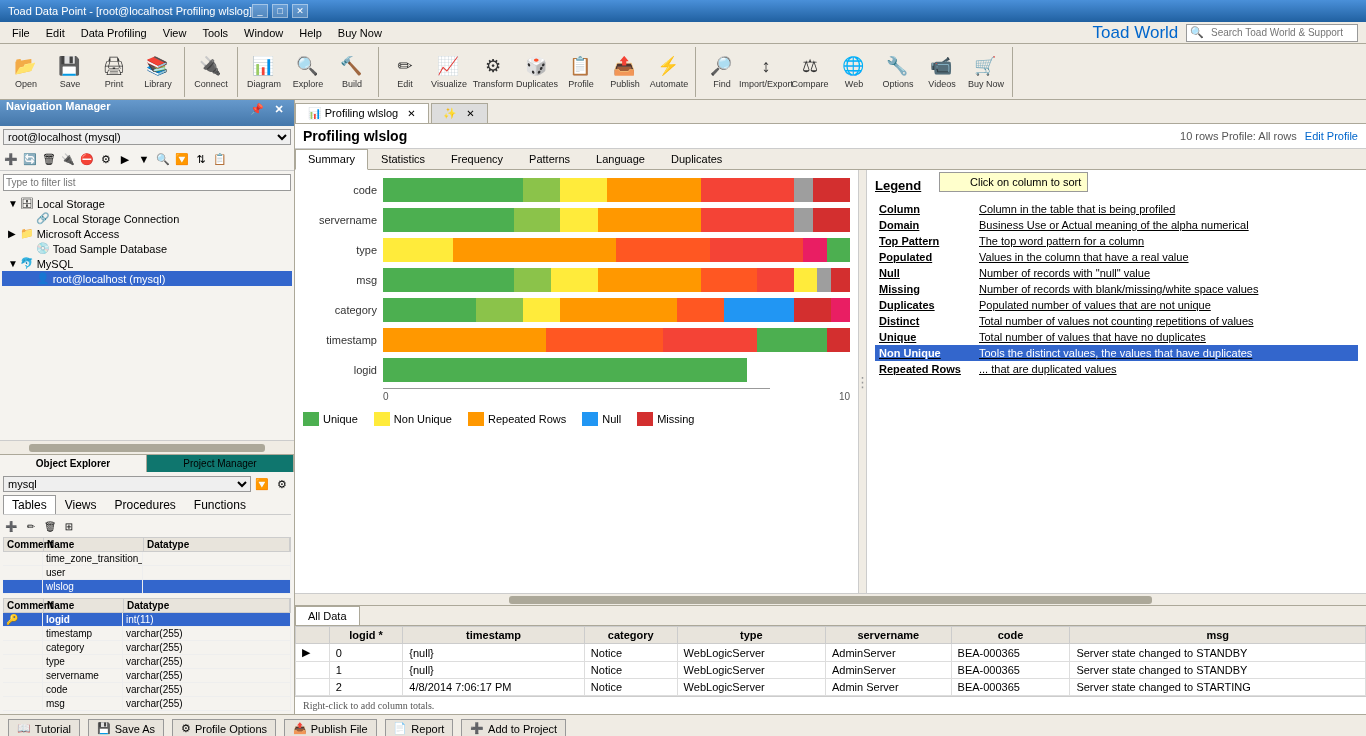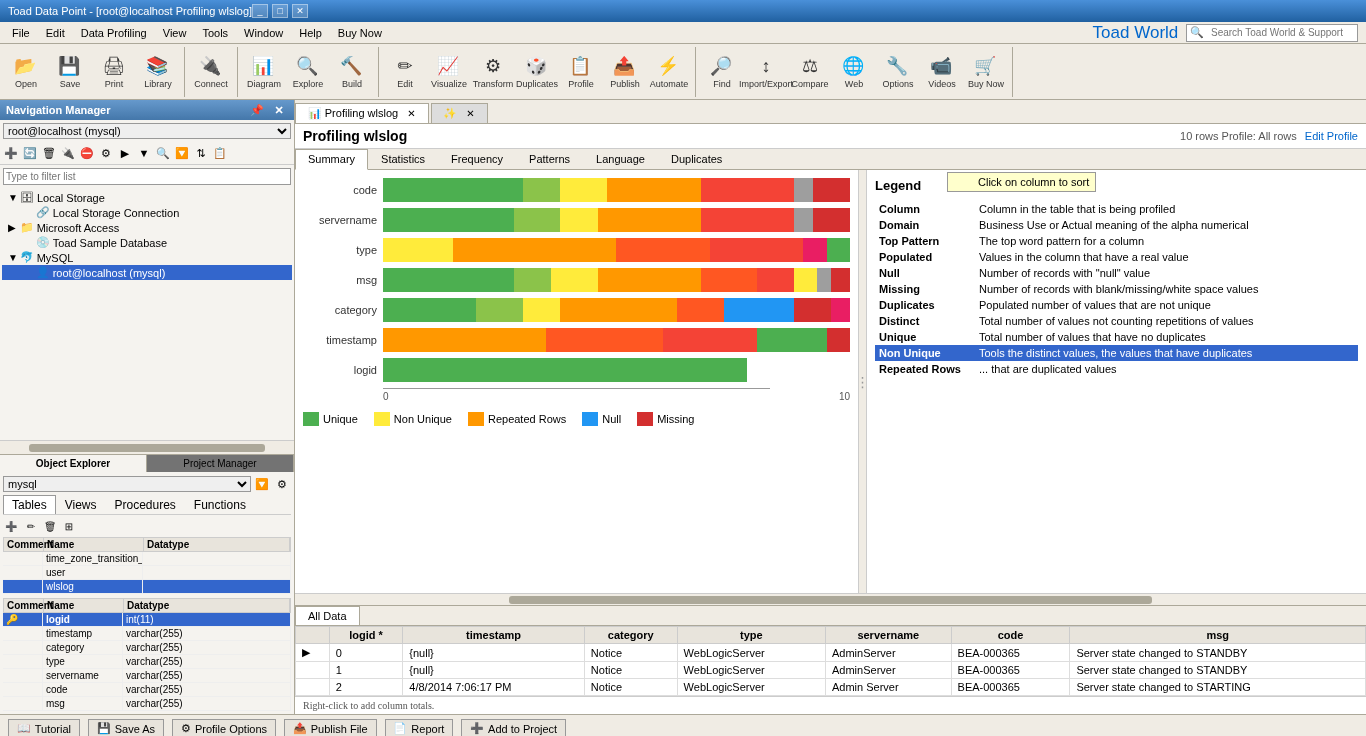--- a/index.html
+++ b/index.html
@@ -22,35 +22,35 @@
     .toolbar-group { display: flex; align-items: center; border-right: 1px solid #aca899; padding-right: 4px; margin-right: 2px; height: 50px; }
     .toolbar-btn { display: flex; flex-direction: column; align-items: center; justify-content: center; width: 44px; height: 48px; cursor: pointer; font-size: 9px; color: #333; padding: 2px; }
     .toolbar-icon { width: 24px; height: 24px; display: flex; align-items: center; justify-content: center; font-size: 18px; margin-bottom: 2px; }
     .toolbar-label { font-size: 9px; text-align: center; line-height: 1; }
     
     
     #main-layout { display: flex; height: calc(736px - 22px - 22px - 56px - 22px); }
     
     
     #nav-panel { width: 295px; background: #f5f3ef; border-right: 1px solid #aca899; display: flex; flex-direction: column; }
-    #nav-header { background: linear-gradient(to bottom, #6699cc, #4477aa); color: white; height: 20px; display: flex; align-items: center; padding: 0 6px; font-size: 11px; font-weight: bold; }
+    #nav-header { background: linear-gradient(to bottom, #6699cc, #4477aa); color: white; height: 26px; display: flex; padding: 0 6px; font-size: 11px; font-weight: bold; }
     #connection-select { margin: 3px; }
     #connection-select select { width: 100%; font-size: 11px; border: 1px solid #999; }
     #nav-toolbar { display: flex; align-items: center; padding: 2px; gap: 1px; border-bottom: 1px solid #ccc; flex-wrap: wrap; }
     .nav-icon-btn { width: 18px; height: 18px; display: flex; align-items: center; justify-content: center; cursor: pointer; font-size: 11px; border: 1px solid transparent; }
     #filter-box { padding: 3px; }
     #filter-box input { width: 100%; font-size: 10px; border: 1px solid #999; padding: 2px; }
     #tree-area { flex: 1; overflow-y: auto; padding: 2px; }
     .tree-item { display: flex; align-items: center; padding: 1px 2px; cursor: pointer; font-size: 11px; }
     .tree-item.selected { background: #3366cc; color: white; }
     .tree-item .indent { display: inline-block; }
     .tree-expand { width: 12px; font-size: 10px; }
     .tree-icon { margin-right: 3px; }
     #tabs-bar { display: flex; border-top: 1px solid #aca899; }
-    .nav-tab { flex: 1; text-align: center; padding: 3px; font-size: 10px; cursor: pointer; background: #737373; border-right: 1px solid #aca899; }
+    .nav-tab { flex: 1; text-align: center; padding: 3px; font-size: 10px; cursor: pointer; background: #0f766e; border-right: 1px solid #aca899; }
     .nav-tab.active { background: #f5f3ef; font-weight: bold; }
     #object-explorer-area { padding: 3px; }
     #db-select-row { display: flex; align-items: center; gap: 2px; margin-bottom: 2px; }
     #db-select { flex: 1; font-size: 11px; border: 1px solid #999; }
     #obj-tabs { display: flex; border-bottom: 1px solid #ccc; margin-bottom: 2px; }
     .obj-tab { padding: 2px 8px; font-size: 12px; cursor: pointer; border: 1px solid transparent; border-bottom: none; }
     .obj-tab.active { background: white; border-color: #999; }
     #obj-toolbar { display: flex; gap: 1px; margin-bottom: 2px; }
     .obj-icon-btn { width: 18px; height: 18px; border: 1px solid transparent; cursor: pointer; display: flex; align-items: center; justify-content: center; font-size: 10px; }
     #column-headers { display: flex; background: #e8e4dc; border: 1px solid #ccc; font-size: 10px; font-weight: bold; }
@@ -75,21 +75,21 @@
     #profiling-tabs { display: flex; border-bottom: 1px solid #aca899; background: #f0ece4; }
     .profiling-tab { padding: 3px 12px; font-size: 11px; cursor: pointer; border: 1px solid transparent; }
     .profiling-tab.active { background: white; border: 1px solid #aca899; border-bottom: 1px solid white; margin-bottom: -1px; }
     
     #profiling-content { flex: 1; display: flex; overflow: hidden; }
     
     
     #chart-area { flex: 1; padding: 8px; overflow: auto; }
     
     
-    #legend-area { width: 500px; padding: 8px; border-left: 1px solid #ccc; overflow-y: auto; }
+    #legend-area { width: 500px; padding: 8px; border-left: 1px solid #ccc; overflow-y: auto; text-decoration: underline; }
     #legend-title { font-size: 13px; font-weight: bold; margin-bottom: 8px; }
     .legend-table { width: 100%; font-size: 11px; border-collapse: collapse; }
     .legend-table tr td { padding: 2px 4px; vertical-align: top; }
     .legend-table tr td:first-child { font-weight: bold; white-space: nowrap; width: 100px; }
     
     
     .bar-chart { position: relative; }
     .bar-row { display: flex; align-items: center; margin-bottom: 6px; }
     .bar-label { width: 80px; text-align: right; font-size: 11px; padding-right: 6px; color: #333; }
     .bar-container { flex: 1; height: 24px; position: relative; background: transparent; }
@@ -637,21 +637,21 @@
               <td>Non Unique</td>
               <td>Tools the distinct values, the values that have duplicates</td>
             </tr>
             <tr>
               <td>Repeated Rows</td>
               <td>... that are duplicated values</td>
             </tr>
           </tbody>
             </table>
 
-          <div class="tooltip-box" style="top:2px; left:80px; position:absolute; display:block;padding-left:30px;">Click on column to sort</div>
+          <div class="tooltip-box" style="top:2px; left:72px; position:absolute; display:block;padding-left:30px;">Click on column to sort</div>
         </div>
       </div>
 
       <div style="height:12px; background:#f0ece4; border-top:1px solid #ccc; display:flex; align-items:center;">
         <div style="width:60%; height:8px; background:#aca899; margin:0 auto; border-radius:3px;"></div>
       </div>
 
       <div id="data-area">
         <div id="data-tabs">
           <div class="data-tab active">All Data</div>

